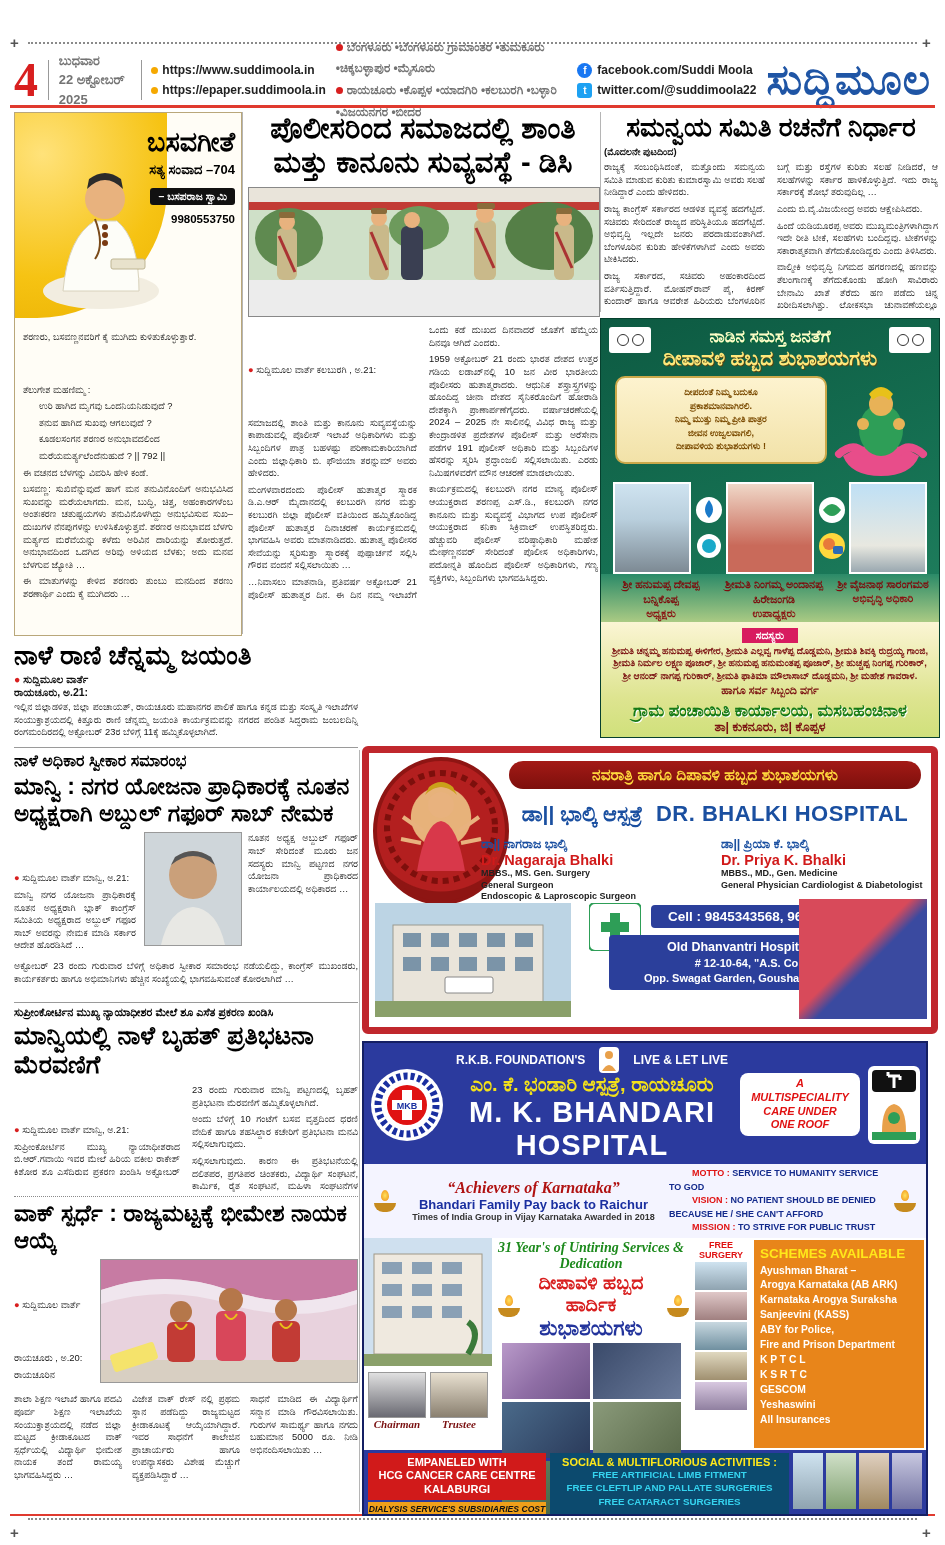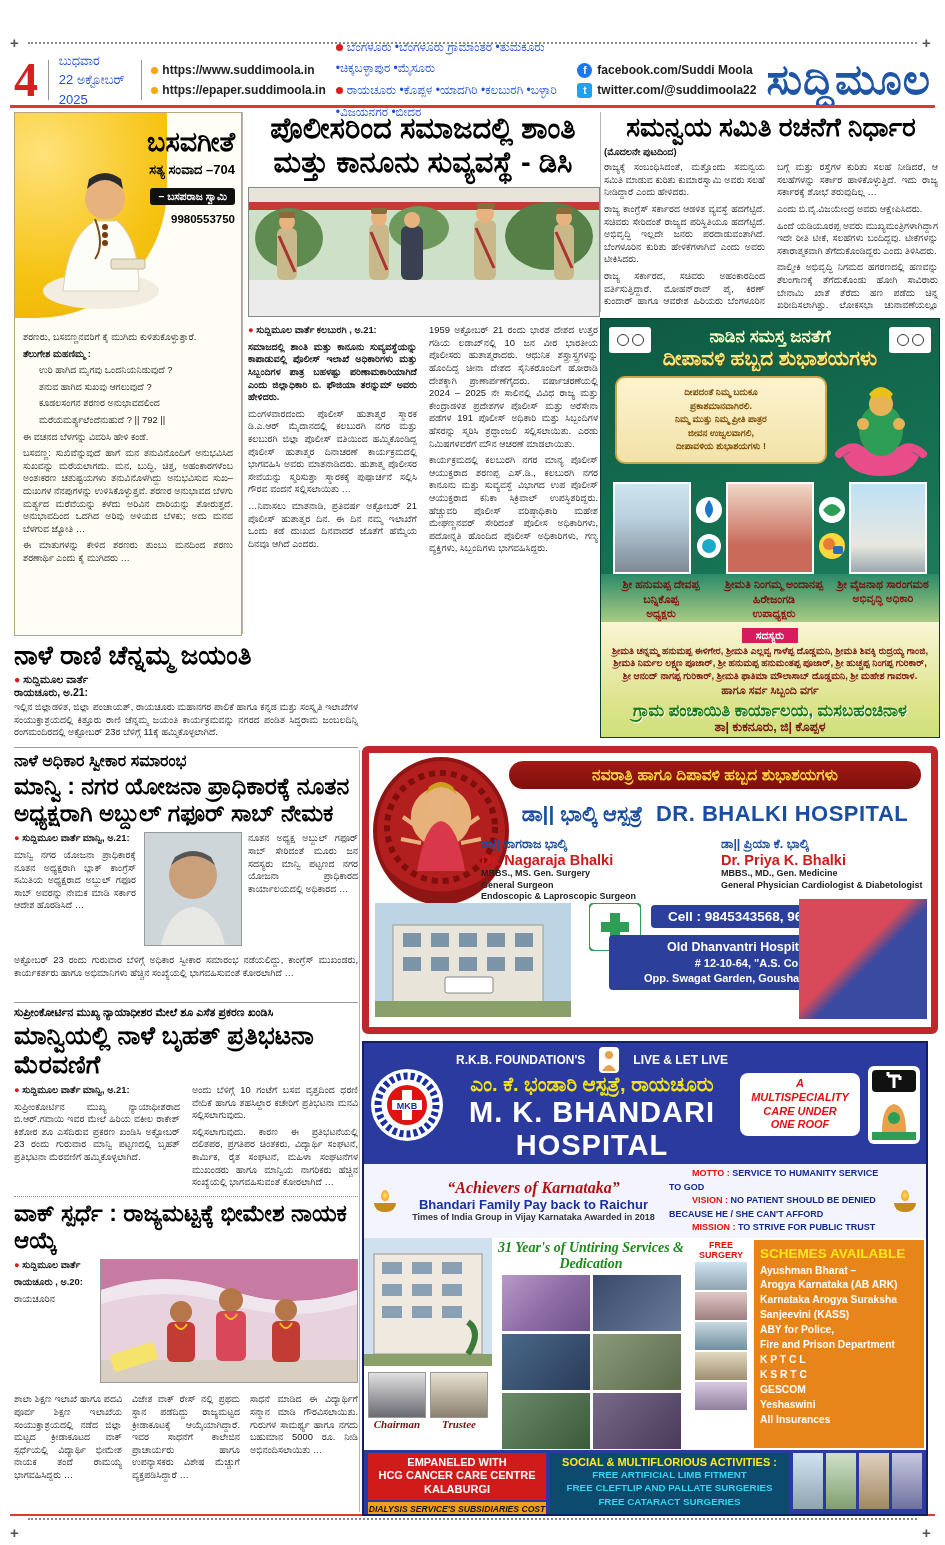--- a/index.html
+++ b/index.html
@@ -3,35 +3,35 @@
 <meta charset="utf-8">
 <style>
   html,body{margin:0;padding:0;background:#e8e8e8;}
   #page{position:relative;width:945px;height:1545px;margin:0 auto;background:#fff;
         font-family:"Liberation Sans",sans-serif;color:#111;overflow:hidden;}
   .abs{position:absolute;}
   .dotline{border-top:2px dotted #8a8a8a;height:0;}
   .cropmark{color:#555;font-size:15px;font-weight:bold;}
   
   .pagenum{font-family:"Liberation Serif",serif;font-size:48px;font-weight:bold;color:#d81f1f;line-height:1;}
-  .hd-kn{font-size:13px;font-weight:normal;color:#1d4ed8;line-height:1.5;}
+  .hd-kn{font-size:13px;font-weight:bold;color:#737373;line-height:1.5;}
   .hd-url{font-size:12px;font-weight:bold;color:#222;line-height:1.7;white-space:nowrap;}
   .b-org{display:inline-block;width:7px;height:7px;background:#f5a800;border-radius:50%;margin-right:4px;}
   .b-red{display:inline-block;width:7px;height:7px;background:#d81f1f;border-radius:50%;margin-right:4px;}
   .soc-ic{display:inline-flex;align-items:center;justify-content:center;width:15px;height:15px;border-radius:50%;
           color:#fff;font-size:10px;font-weight:bold;margin-right:5px;}
   .fb{background:#1877f2;} .tw{background:#1da1f2;border-radius:3px;}
   .logo-kn{font-size:42px;font-weight:800;color:#1f55a5;letter-spacing:1px;}
   .redrule{background:#e03a2f;height:3px;}
   .vrule{width:1px;background:#b5b5b5;}
   .hrule{height:1px;background:#9a9a9a;}
   
   .bt{font-size:9.4px;line-height:1.34;text-align:justify;color:#151515;}
   .bt p{margin:0 0 4px 0;}
-  .bt .bold{font-weight:bold;}
+  .bt .bold{font-weight:normal;margin-top:40px;}
   .byline{font-size:10.5px;font-weight:bold;color:#111;}
   .byline .dot{color:#d81f1f;}
   .h-main{font-weight:800;color:#000;text-align:center;line-height:1.16;}
   .kicker{font-weight:bold;color:#000;}
   .twocol{column-count:2;column-gap:12px;}
   .threecol{column-count:3;column-gap:10px;}
   
   .bg-card{border:1px solid #b9a77a;background:#fffdf6;overflow:hidden;}
   .bg-yellow{position:absolute;left:0;top:0;width:152px;height:205px;
              background:radial-gradient(circle at 18% 20%,#ffe27a,#f6c313 60%,#eab000);
@@ -559,20 +559,34 @@
             <div class="script-lbl">Chairman</div>
           </div>
           <div style="flex:1;">
             <div class="portrait" style="height:44px;border:1px solid #999;background:linear-gradient(180deg,#e8e0d0,#8a8070);"></div>
             <div class="script-lbl">Trustee</div>
           </div>
         </div>
       </div>
       <div style="flex:1;text-align:center;padding:2px 4px;">
         <div class="mk-years">31 Year's of Untiring Services &amp; Dedication</div>
+        <div style="display:flex;align-items:center;justify-content:center;gap:10px;">
+          <div class="diya">
+              <div class="flame"></div>
+              <div class="bowl"></div>
+            </div>
+          <div>
+            <div class="mk-g1">ದೀಪಾವಳಿ ಹಬ್ಬದ ಹಾರ್ದಿಕ</div>
+            <div class="mk-g2">ಶುಭಾಶಯಗಳು</div>
+          </div>
+          <div class="diya">
+              <div class="flame"></div>
+              <div class="bowl"></div>
+            </div>
+        </div>
         <div style="display:flex;flex-wrap:wrap;gap:3px;justify-content:center;margin-top:3px;">
           <div class="collage" style="width:88px;height:56px;"></div>
           <div class="collage" style="width:88px;height:56px;background:linear-gradient(135deg,#3a4a6a,#6a7a9a);"></div>
           <div class="collage" style="width:88px;height:56px;background:linear-gradient(135deg,#4a6a8a,#2a3a5a);"></div>
           <div class="collage" style="width:88px;height:56px;background:linear-gradient(135deg,#8a9a7a,#5a6a4a);"></div>
           <div class="collage" style="width:88px;height:56px;background:linear-gradient(135deg,#6a8a6a,#3a5a3a);"></div>
           <div class="collage" style="width:88px;height:56px;background:linear-gradient(135deg,#7a6a8a,#4a3a5a);"></div>
         </div>
       </div>
       <div style="width:62px;text-align:center;">

